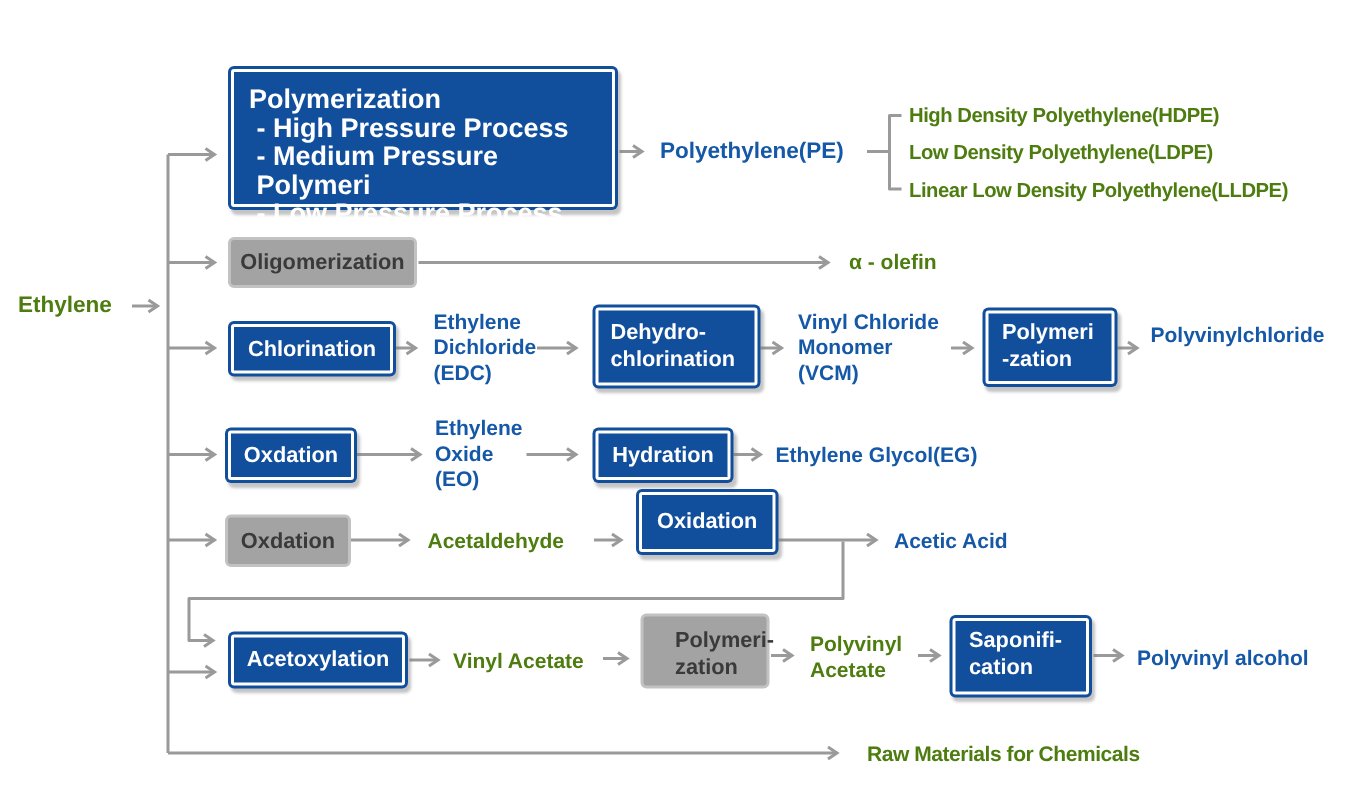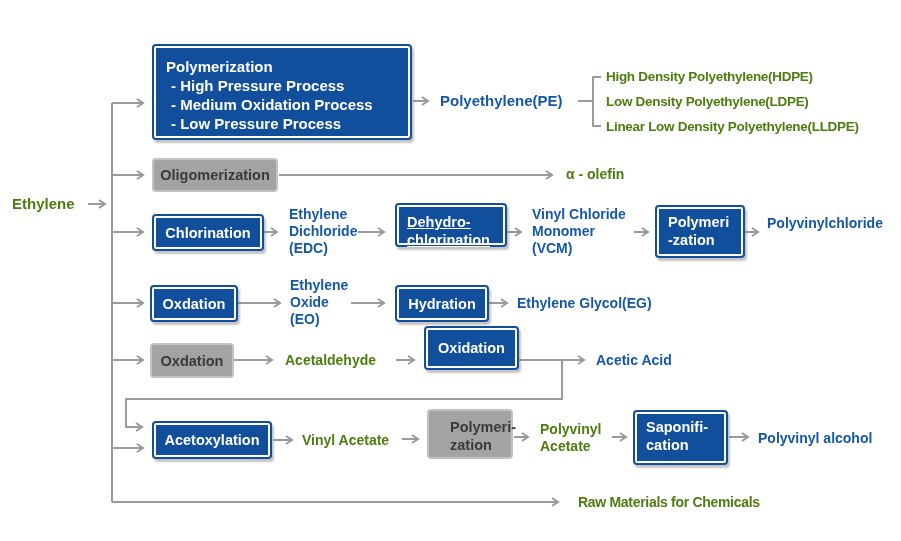--- a/index.html
+++ b/index.html
@@ -68,24 +68,24 @@
       <path d="M402,439 H418" marker-end="url(#arw)"></path>
       <path d="M514,437 H528" marker-end="url(#arw)"></path>
       <path d="M612,437 H626" marker-end="url(#arw)"></path>
       <path d="M729,437 H748" marker-end="url(#arw)"></path>
     </g>
   </svg>
 
   <div class="lbl dark fs15" style="left:12px;top:195px;">Ethylene</div>
 
   <div class="bluebox" style="left:152px;top:44px;width:260px;height:96px;">
-    <div style="position:relative;padding:13px 0 0 14px;font-size:15px;line-height:19px;">
+    <div style="position:relative;padding:13px 0 0 14px;font-size:18px;line-height:19px;">
       <div>Polymerization</div>
       <div style="padding-left:5px;">- High Pressure Process</div>
-      <div style="padding-left:5px;">- Medium Oxidation Process</div>
+      <div style="padding-left:5px;">- Medium Pressure Polymeri</div>
       <div style="padding-left:5px;">- Low Pressure Process</div>
     </div>
   </div>
   <div class="lbl blue fs15" style="left:440px;top:92px;">Polyethylene(PE)</div>
   <div class="lbl dark cond" style="left:606px;top:69px;">High Density Polyethylene(HDPE)</div>
   <div class="lbl dark cond" style="left:606px;top:94px;">Low Density Polyethylene(LDPE)</div>
   <div class="lbl dark cond" style="left:606px;top:119px;">Linear Low Density Polyethylene(LLDPE)</div>
 
   <div class="whitebox center fs145" style="left:152px;top:158px;width:126px;height:34px;">
     <span>Oligomerization</span>
@@ -93,21 +93,21 @@
   <div class="lbl dark fs14" style="left:566px;top:166px;">α - olefin</div>
 
   <div class="bluebox center fs145" style="left:152px;top:214px;width:112px;height:37px;">
     <span style="position:relative;">Chlorination</span>
   </div>
   <div class="lbl blue fs14" style="left:289px;top:206px;">
     <div>Ethylene</div>
     <div>Dichloride</div>
     <div>(EDC)</div>
   </div>
-  <div class="bluebox" style="left:395px;top:203px;width:112px;height:44px;text-decoration:underline;">
+  <div class="bluebox" style="left:395px;top:203px;width:112px;height:56px;">
     <div style="position:relative;padding:10px 0 0 12px;font-size:14.5px;line-height:18px;">
       <div>Dehydro-</div>
       <div>chlorination</div>
     </div>
   </div>
   <div class="lbl blue fs14" style="left:532px;top:206px;">
     <div>Vinyl Chloride</div>
     <div>Monomer</div>
     <div>(VCM)</div>
   </div>

